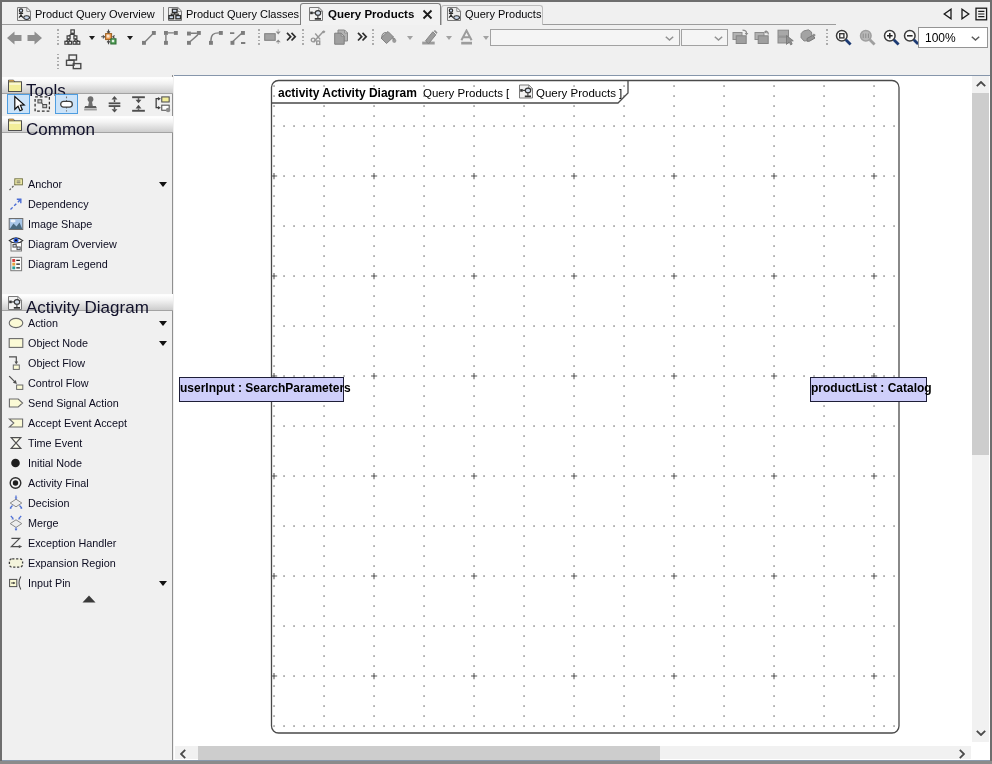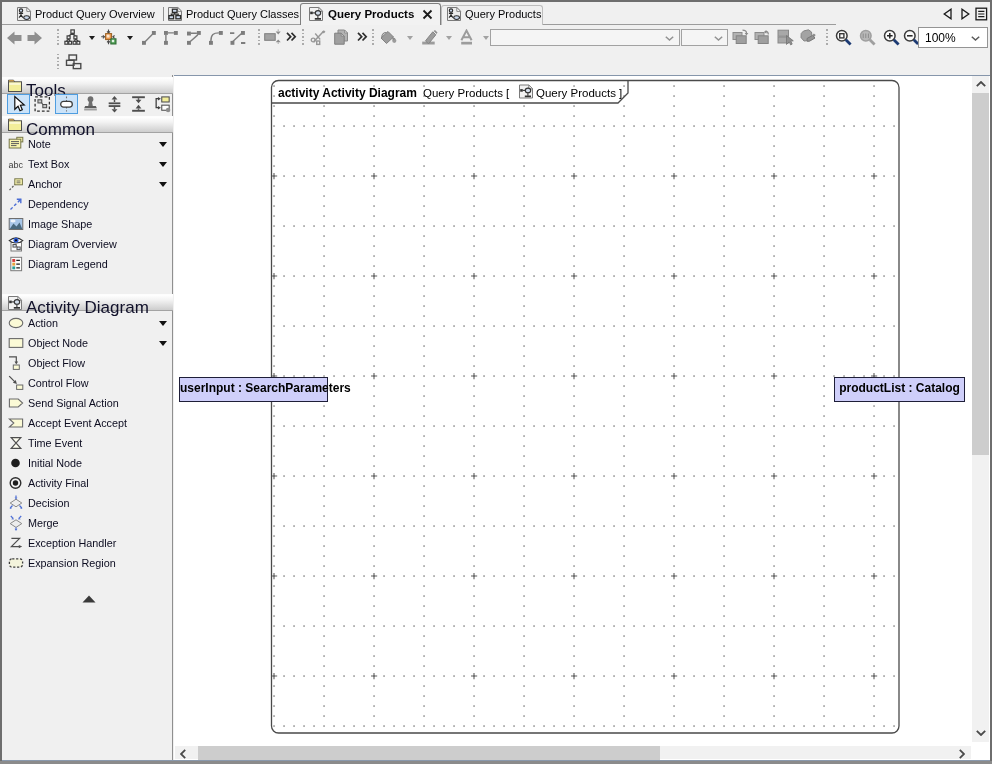--- a/index.html
+++ b/index.html
@@ -347,36 +347,20 @@
 </div>
 <div class="shead" style="top:41px">
       <svg style="position:absolute;left:5px;top:0px" width="16" height="16" viewBox="0 0 16 16">
         <path d="M1.5,3.8 v-1.6 h5 l1.2,1.6" fill="#f3ee9a" stroke="#4e4e4e"></path>
         <rect x="1.5" y="3.8" width="13" height="9.7" fill="#f3ee9a" stroke="#4e4e4e"></rect>
         <rect x="2.4" y="4.7" width="11.2" height="2.2" fill="#fbf8d2"></rect>
         <path d="M2.1,2.8 h4.6" stroke="#d89c3e" stroke-width="1.1"></path>
       </svg>
       <span class="lbl">Common</span>
     </div>
-<div class="srow" style="top:59px">
-      <svg width="16" height="16" viewBox="0 0 16 16">
-        <rect x="8.8" y="1.3" width="6" height="4.6" fill="#f9f5ae" stroke="#76764a"></rect>
-        <rect x="1.2" y="3.2" width="11.6" height="8.8" fill="#f9f5ae" stroke="#76764a"></rect>
-        <path d="M3,5.6 h8 M3,7.6 h8 M3,9.6 h5.5" stroke="#5c5c5c"></path>
-      </svg>
-      <span class="lbl">Note</span>
-      <i class="sdd"></i>
-    </div>
-<div class="srow" style="top:79px">
-      <svg width="16" height="16" viewBox="0 0 16 16">
-        <text x="0.5" y="11.5" font-size="9" fill="#3e3e3e" font-family="Liberation Sans">abc</text>
-      </svg>
-      <span class="lbl">Text Box</span>
-      <i class="sdd"></i>
-    </div>
 <div class="srow" style="top:99px">
       <svg width="16" height="16" viewBox="0 0 16 16">
         <path d="M1.5,14 L7.5,8" stroke="#5a5a5a" stroke-dasharray="2 1.6" stroke-width="1.2"></path>
         <rect x="6.8" y="2.8" width="7.6" height="6" fill="#f9f5ae" stroke="#76764a"></rect>
         <path d="M8.5,5 h4 M8.5,6.8 h4" stroke="#5c5c5c" stroke-width="0.9"></path>
       </svg>
       <span class="lbl">Anchor</span>
       <i class="sdd"></i>
     </div>
 <div class="srow" style="top:119px">
@@ -519,20 +503,30 @@
         <path d="M3.4,3.4 h8.2 L3.4,11.6 h8.4" stroke="#4e4e4e" fill="none" stroke-width="1.2"></path>
         <polygon points="14.2,11.6 10.8,9.9 10.8,13.3" fill="#4e4e4e"></polygon>
       </svg>
       <span class="lbl">Exception Handler</span>
     </div>
 <div class="srow" style="top:478px">
       <svg width="16" height="16" viewBox="0 0 16 16">
         <rect x="1.4" y="3.8" width="13.2" height="8.4" rx="2.8" fill="#f4f4dc" stroke="#3e3e3e" stroke-width="1.3" stroke-dasharray="2.2 1.7"></rect>
       </svg>
       <span class="lbl">Expansion Region</span>
+    </div>
+<div class="srow" style="top:498px">
+      <svg width="16" height="16" viewBox="0 0 16 16">
+        <rect x="1.6" y="4.4" width="7.2" height="7.2" fill="#fbfad6" stroke="#4e4e4e"></rect>
+        <path d="M3.2,8 h3" stroke="#333"></path>
+        <polygon points="7.4,8 5.4,6.8 5.4,9.2" fill="#333"></polygon>
+        <path d="M12.8,1.5 q-3.6,6.5 0,13" stroke="#4e4e4e" fill="none" stroke-width="1.1"></path>
+      </svg>
+      <span class="lbl">Input Pin</span>
+      <i class="sdd"></i>
     </div>
 <svg style="position:absolute;left:80px;top:520px" width="14" height="8" viewBox="0 0 14 8">
       <polygon points="7,0.5 13.5,7.5 0.5,7.5" fill="#3a3a3a"></polygon>
     </svg>
 </div>
 <div id="canvas">
 <svg width="816" height="684" style="position:absolute;left:0;top:0">
 <defs>
 <pattern id="gd" width="50" height="50" patternUnits="userSpaceOnUse" patternTransform="translate(100,0)">
 <g fill="#616161">
@@ -582,22 +576,22 @@
 <g transform="translate(344,7.5)">
         <path d="M1.5,1.5 h9.3 l3.7,3.7 v9.3 h-13 z" fill="#f2f2f2" stroke="#7a7a7a"></path>
         <path d="M10.8,1.5 l3.9,3.9 h-3.9 z" fill="#fff" stroke="#7a7a7a" stroke-width="0.9"></path>
         <rect x="2.2" y="5.6" width="2.6" height="2.6" fill="#333"></rect>
         <path d="M4.8,6.9 h2.8" stroke="#333" stroke-width="1.1"></path>
         <ellipse cx="10" cy="6.9" rx="2.7" ry="2.3" fill="#d5dfec" stroke="#333" stroke-width="1.1"></ellipse>
         <path d="M9.9,9.2 v3" stroke="#333" stroke-width="1.1"></path>
         <rect x="6.8" y="12" width="6.2" height="1.7" fill="#333"></rect>
       </g>
 </svg>
-<div class="node" style="left:5px;top:300.5px;width:149px">userInput : SearchParameters</div>
-<div class="node" style="left:660px;top:300.5px;width:131px">productList : Catalog</div>
+<div class="node" style="left:5px;top:300.5px;width:165px">userInput : SearchParameters</div>
+<div class="node" style="left:636px;top:300.5px;width:117px">productList : Catalog</div>
 <div id="vsb">
 <svg style="position:absolute;left:4px;top:5px" width="10" height="6" viewBox="0 0 10 6">
         <path d="M0.8,5.2 L5,1 L9.2,5.2" stroke="#4a4a4a" stroke-width="1.8" fill="none"></path>
       </svg>
 <div id="vthumb"></div>
 <svg style="position:absolute;left:4px;top:654px" width="10" height="6" viewBox="0 0 10 6">
         <path d="M0.8,0.8 L5,5 L9.2,0.8" stroke="#4a4a4a" stroke-width="1.8" fill="none"></path>
       </svg>
 </div>
 <div id="hsb">

